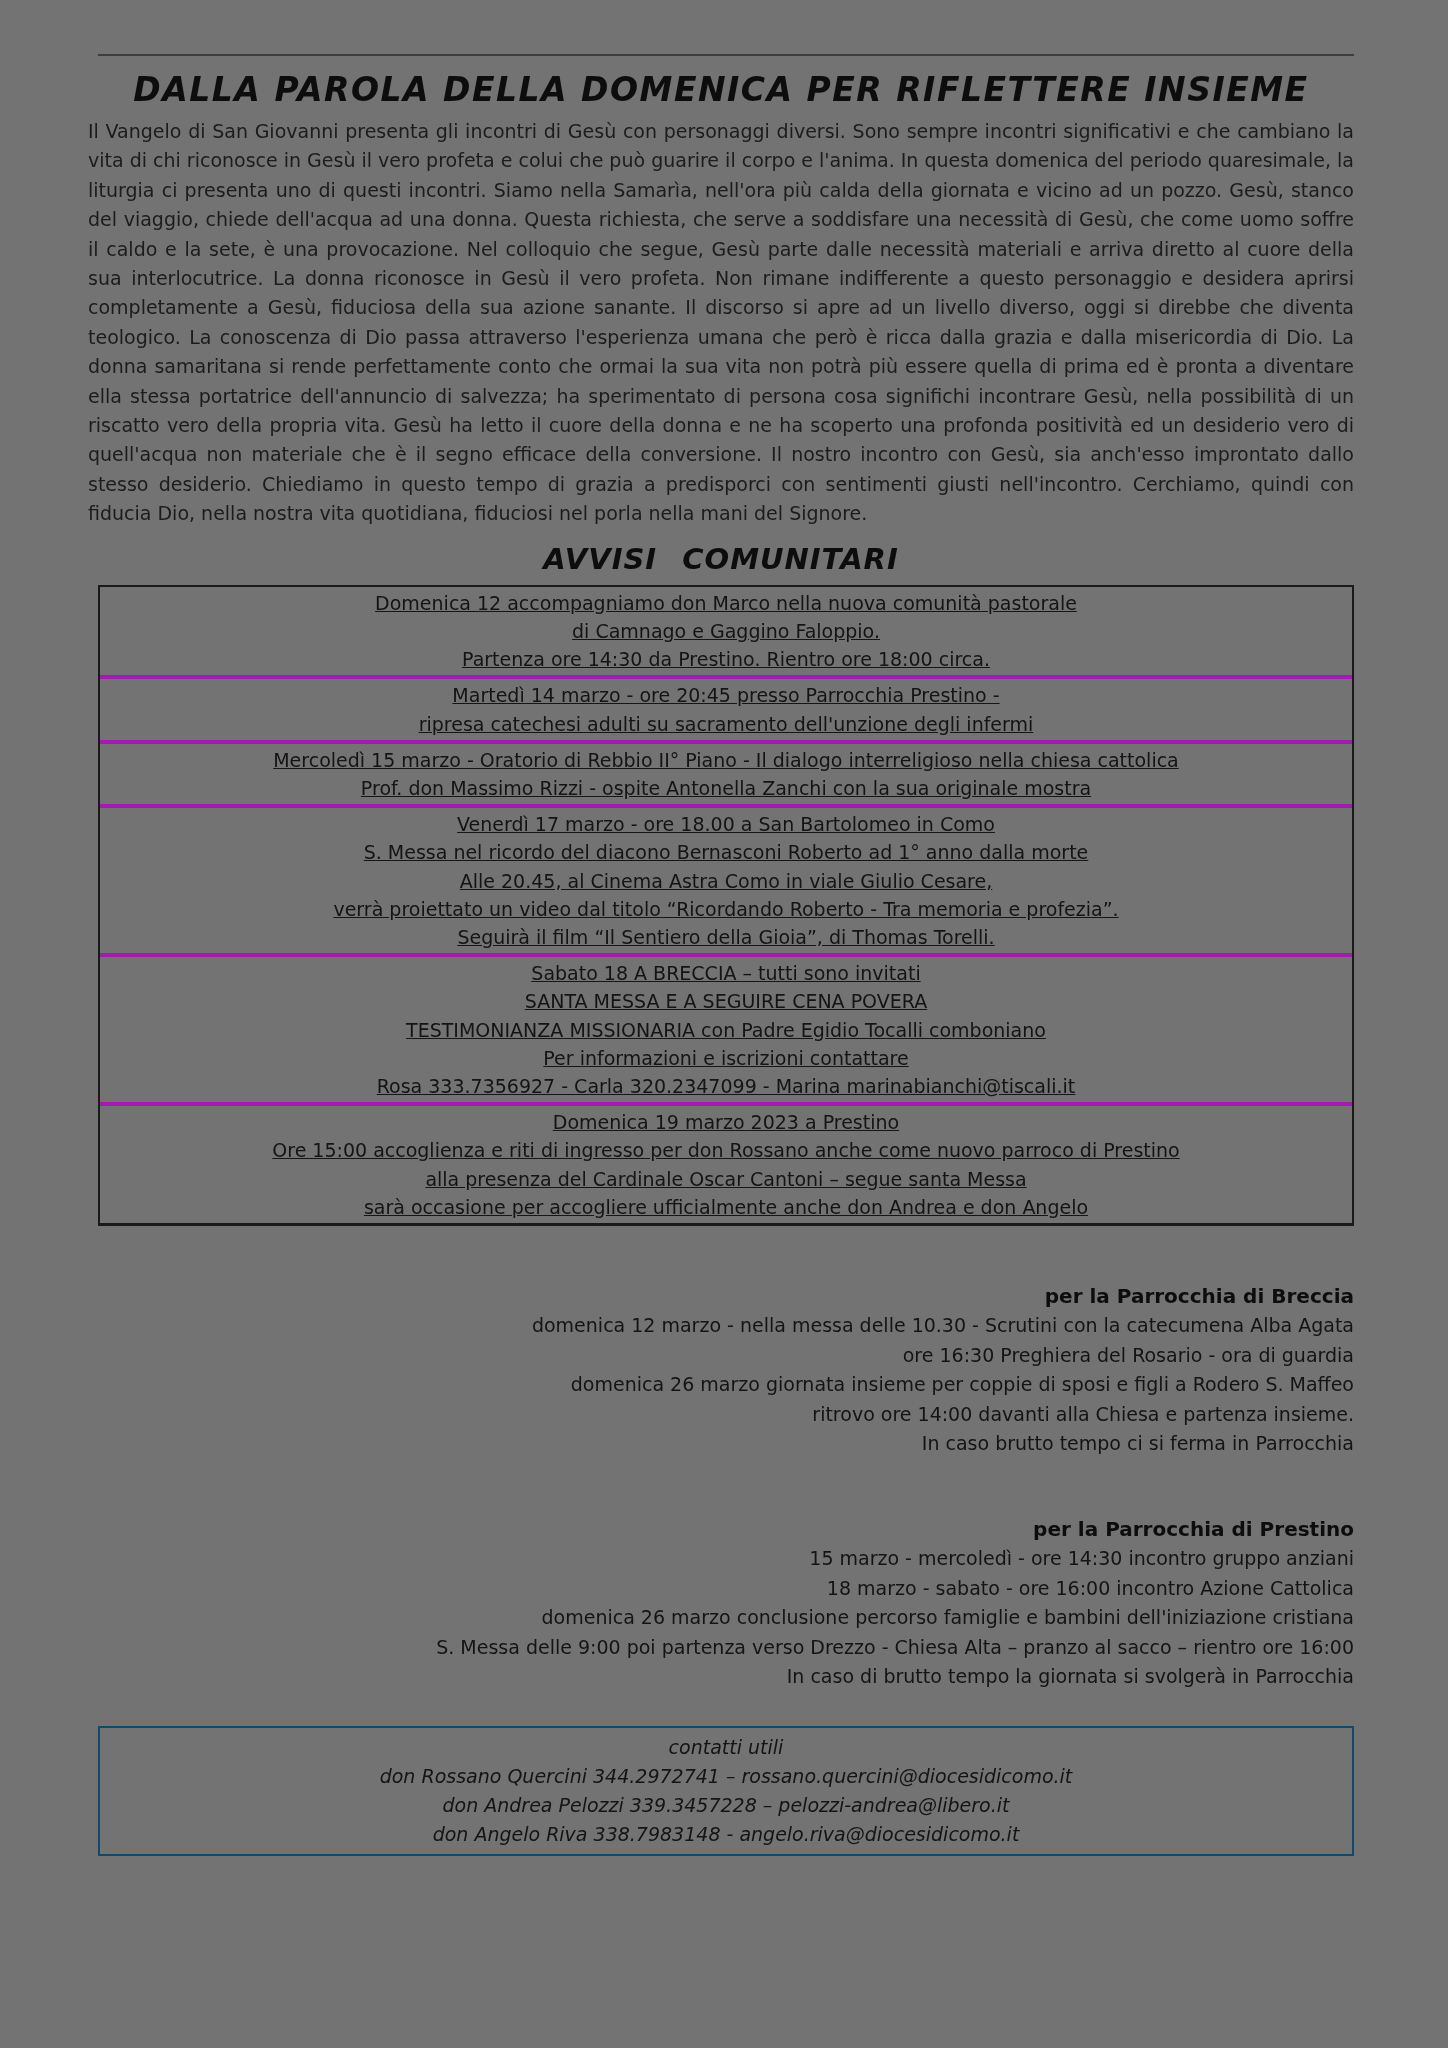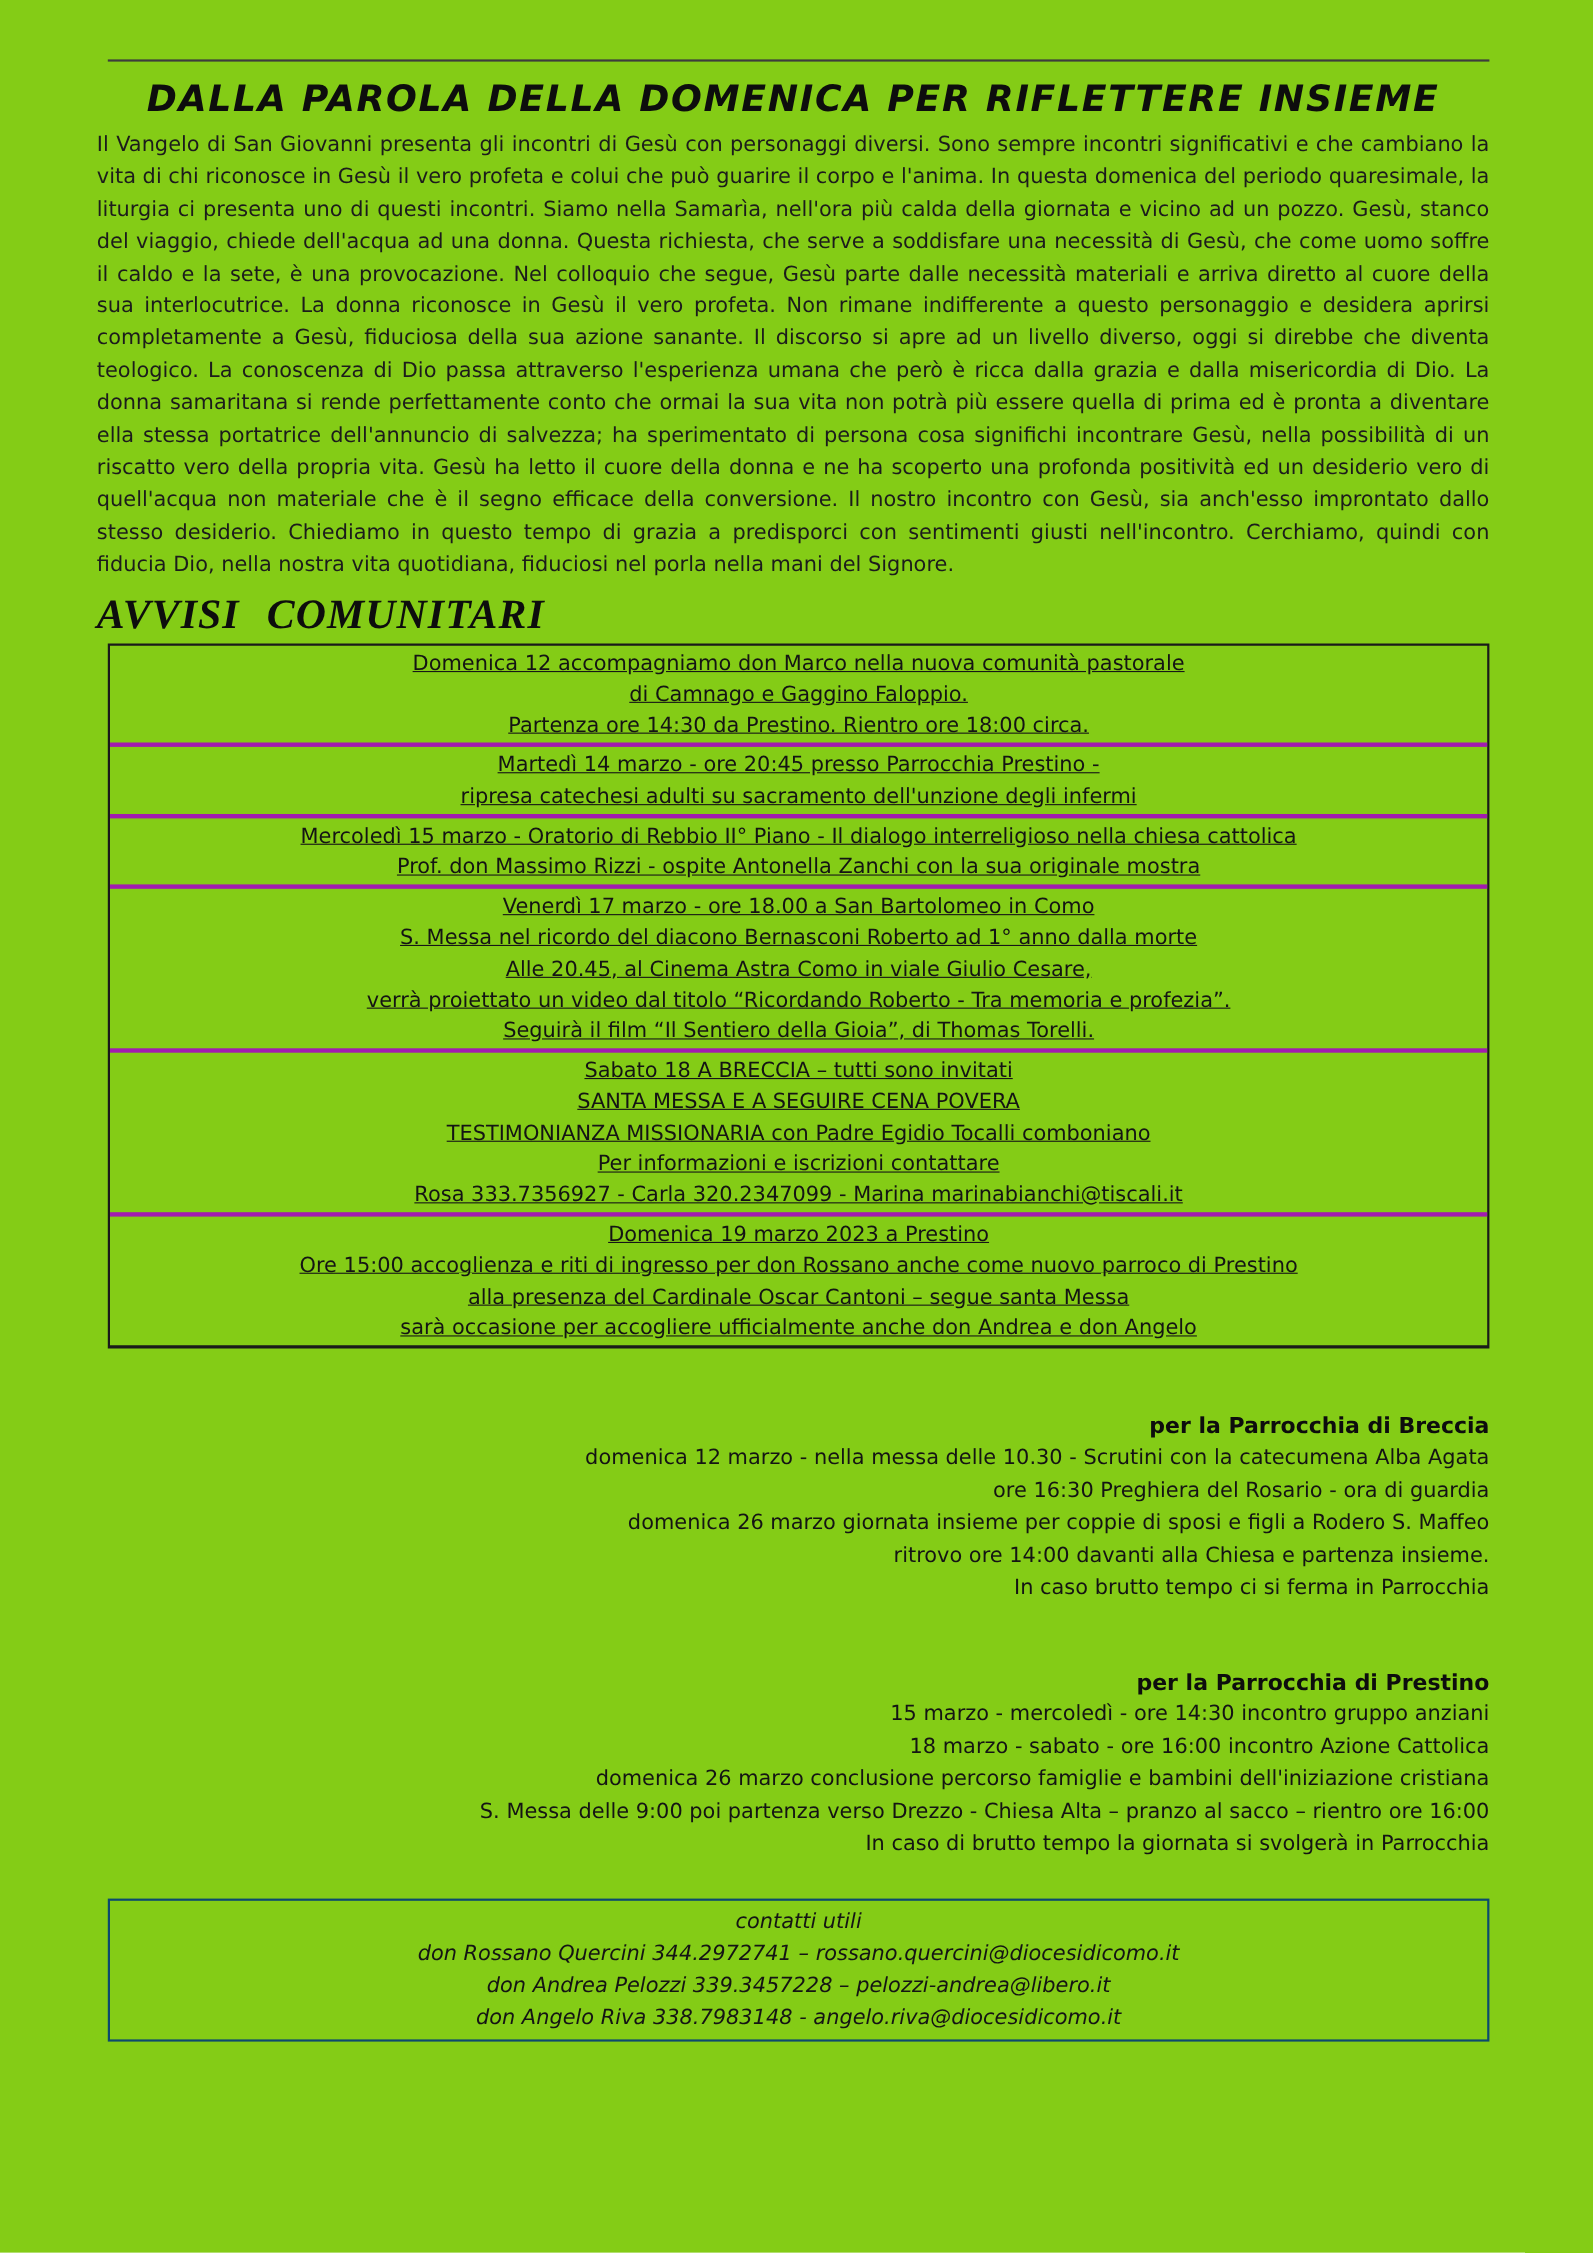--- a/index.html
+++ b/index.html
@@ -5,21 +5,21 @@
   html, body {
     margin: 0;
     padding: 0;
     background: #ffffff;
   }
   .page {
     position: relative;
     width: 1448px;
     height: 2048px;
     margin: 0 auto;
-    background: #84cc16;
+    background: #737373;
     color: #161616;
     font-family: "DejaVu Sans", "Liberation Sans", sans-serif;
     overflow: hidden;
   }
   .content {
     margin: 0 94px 0 88px; 
   }
   .top-rule {
     border: none;
     border-top: 2px solid #3d3d3d;
@@ -38,28 +38,28 @@
   }
   .intro {
     margin: 7px 0 0 0;
     text-align: justify;
     font-size: 19px;
     line-height: 29.4px;
     color: #1c1c1c;
   }
   .avvisi-heading {
     margin: 12px 0 0 0;
-    font-size: 38px;
+    text-align: center;
+    font-size: 29px;
     line-height: 36px;
     font-style: italic;
     font-weight: 700;
     letter-spacing: 1px;
     word-spacing: 14px;
     color: #0d0d0d;
-    font-family: Liberation Serif, serif;
   }
   .avvisi-table {
     margin: 8px 0 0 10px;
     border: 2px solid #1a1a1a;
     border-bottom-width: 3px;
   }
   .trow {
     padding: 2px 6px;
     text-decoration: underline;
   }

